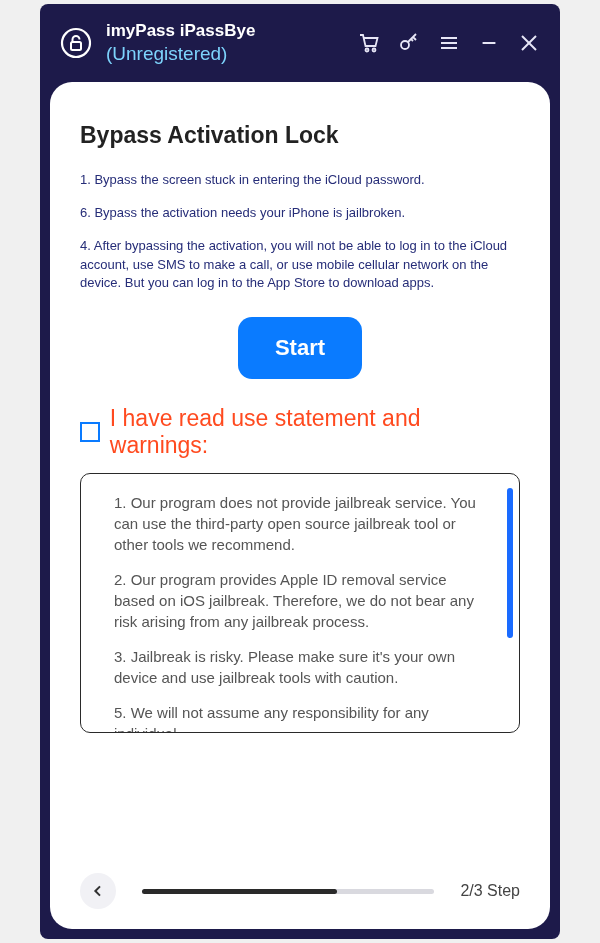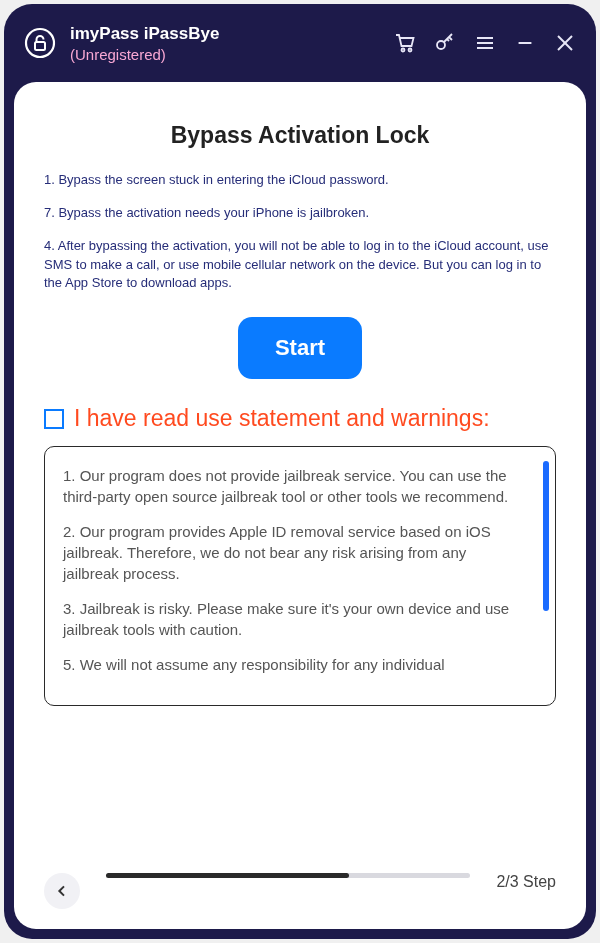--- a/index.html
+++ b/index.html
@@ -5,24 +5,24 @@
     * { margin: 0; padding: 0; box-sizing: border-box; }
     body {
       background: #f0f0f0;
       font-family: -apple-system, BlinkMacSystemFont, 'Segoe UI', Arial, sans-serif;
       display: flex;
       justify-content: center;
       align-items: flex-start;
       padding: 4px;
     }
     .window {
-      width: 592px;
+      width: 520px;
       height: 935px;
       background: #1d1a4a;
-      border-radius: 28px;
+      border-radius: 8px;
       overflow: hidden;
       display: flex;
       flex-direction: column;
     }
     .titlebar {
       height: 78px;
       display: flex;
       align-items: center;
       padding: 0 18px;
       color: #fff;
@@ -31,21 +31,21 @@
       display: flex;
       align-items: center;
       gap: 12px;
     }
     .lock-circle {
       width: 36px; height: 36px;
       display: flex; align-items: center; justify-content: center;
     }
     .title-stack { display: flex; flex-direction: column; }
     .app-title { font-size: 17px; font-weight: 600; }
-    .app-sub { font-size: 15px; color: #f9a8d4; margin-top: 2px; }
+    .app-sub { font-size: 19px; color: #7dd3fc; margin-top: 2px; }
     .titlebar-right {
       margin-left: auto;
       display: flex;
       align-items: center;
       gap: 14px;
     }
     .icon-btn {
       width: 26px; height: 26px;
       display: flex; align-items: center; justify-content: center;
       cursor: pointer;
@@ -54,21 +54,20 @@
     .content {
       flex: 1;
       background: #ffffff;
       border-radius: 22px;
       margin: 0 10px 10px 10px;
       padding: 28px 30px 20px 30px;
       display: flex;
       flex-direction: column;
     }
     .page-title {
-      text-align: center;
       font-size: 23px;
       font-weight: 700;
       color: #222;
       margin: 12px 0 22px 0;
     }
     .step-text {
       color: #262d78;
       font-size: 13px;
       line-height: 1.45;
       margin-bottom: 14px;
@@ -100,21 +99,21 @@
       background: #fff;
       cursor: pointer;
     }
     .agree-label {
       color: #ff4a1f;
       font-size: 23px;
     }
     .terms-box {
       border: 1.5px solid #2a2a2a;
       border-radius: 10px;
-      padding: 18px 32px 8px 18px;
+      padding: 18px 32px 8px 33px;
       height: 260px;
       overflow: hidden;
       position: relative;
     }
     .terms-inner {
       color: #555;
       font-size: 15px;
       line-height: 1.4;
     }
     .terms-inner p { margin-bottom: 14px; }
@@ -124,20 +123,21 @@
       top: 14px;
       width: 6px;
       height: 150px;
       background: #1a6bff;
       border-radius: 3px;
     }
     .footer {
       margin-top: auto;
       padding-top: 40px;
       display: flex;
+      align-items: center;
       gap: 14px;
     }
     .back-btn {
       width: 36px; height: 36px;
       border-radius: 50%;
       background: #f1f1f5;
       display: flex; align-items: center; justify-content: center;
       cursor: pointer;
     }
     .progress-track {
@@ -211,21 +211,21 @@
           <line x1="19" y1="5" x2="5" y2="19"></line>
         </svg>
       </div>
     </div>
   </div>
 
   <div class="content">
     <h1 class="page-title">Bypass Activation Lock</h1>
 
     <p class="step-text">1. Bypass the screen stuck in entering the iCloud password.</p>
-    <p class="step-text">7. Bypass the activation needs your iPhone is jailbroken.</p>
+    <p class="step-text">6. Bypass the activation needs your iPhone is jailbroken.</p>
     <p class="step-text">4. After bypassing the activation, you will not be able to log in to the iCloud account, use SMS to make a call, or use mobile cellular network on the device. But you can log in to the App Store to download apps.</p>
 
     <div class="start-row">
       <button class="start-button">Start</button>
     </div>
 
     <div class="agree-row">
       <div class="checkbox"></div>
       <span class="agree-label">I have read use statement and warnings:</span>
     </div>

